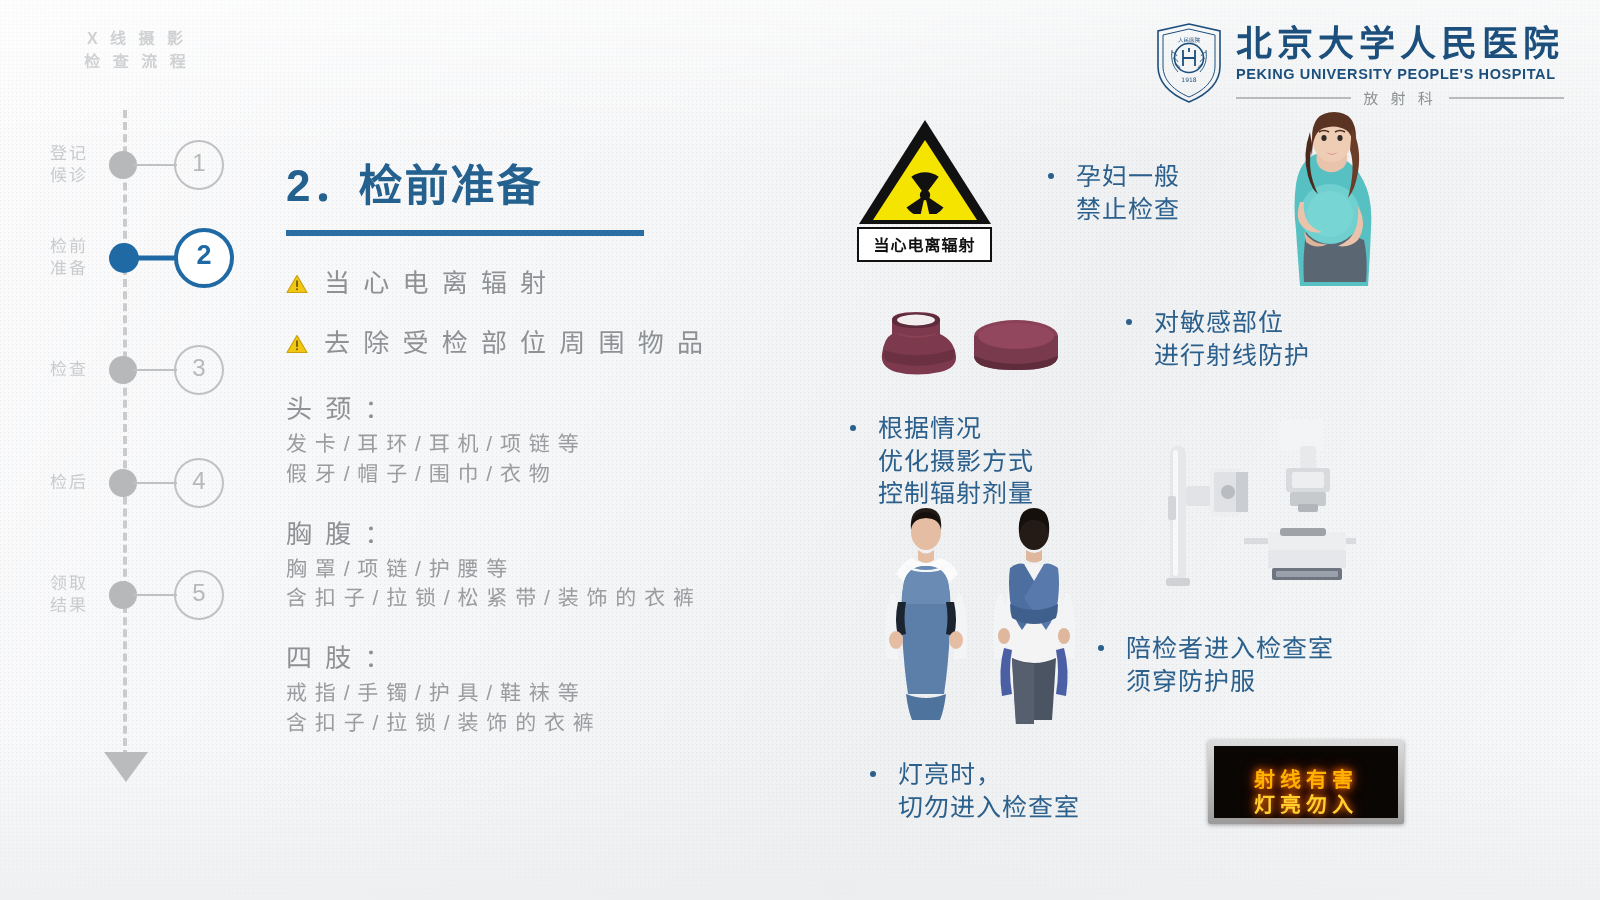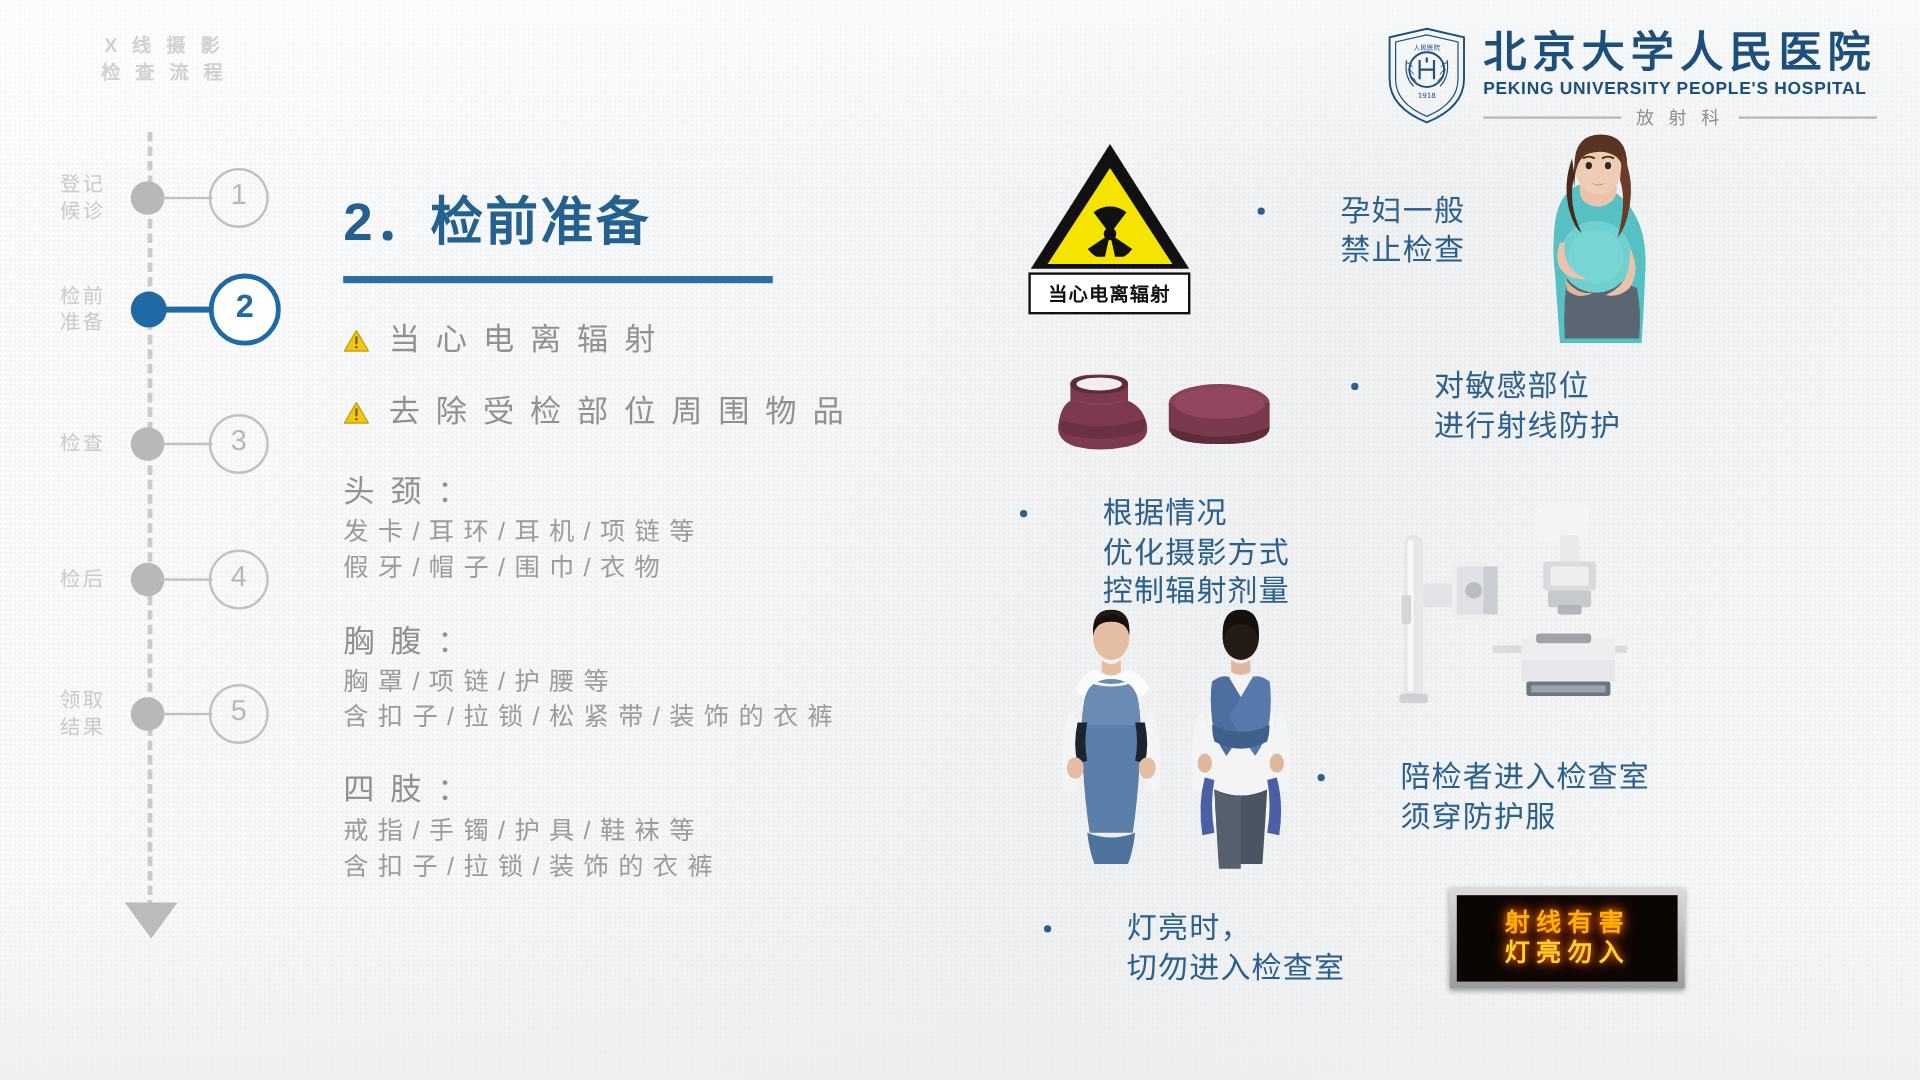--- a/index.html
+++ b/index.html
@@ -94,21 +94,21 @@
   .logo-en{
     color:#1d4f7c;font-size:14.5px;font-weight:bold;letter-spacing:.6px;
     margin-top:5px;line-height:1;
   }
   .logo-dept{display:flex;align-items:center;margin-top:9px;}
   .logo-dept .hr{height:2px;background:#b8babc;flex:1 1 auto;}
   .logo-dept .dn{color:#8d9092;font-size:15px;letter-spacing:4px;padding:0 12px;line-height:1;}
 
   
   #right{position:absolute;left:840px;top:104px;width:600px;height:760px;z-index:5;}
-  .note{position:absolute;display:flex;align-items:flex-start;gap:41px;}
+  .note{position:absolute;display:flex;align-items:flex-start;}
   .note .bullet{
     width:6px;height:6px;border-radius:50%;background:#2b5f8c;
     margin:13px 22px 0 0;flex:0 0 auto;
   }
   .note .ntxt{
     color:#2b5f8c;font-size:25px;line-height:1.3;letter-spacing:1px;white-space:pre-line;
   }
 
   
   .rad-sign{position:absolute;left:17px;top:16px;width:135px;}
@@ -142,21 +142,21 @@
   .xray{position:absolute;left:300px;top:306px;width:220px;height:180px;}
 
   
   .led{
     position:absolute;left:368px;top:636px;width:196px;height:84px;
     background:linear-gradient(#dcdcdc,#9b9b9b);padding:6px;border-radius:2px;
     box-sizing:border-box;box-shadow:0 1px 4px rgba(0,0,0,.35);
   }
   .led .screen{
     width:100%;height:100%;background:#0a0604;display:flex;flex-direction:column;
-    align-items:center;justify-content:center;box-sizing:border-box;
+    align-items:center;justify-content:flex-end;box-sizing:border-box;
   }
   .led .lrow{
     color:#ffb300;font-size:21px;font-weight:bold;letter-spacing:5px;line-height:1.18;
     text-shadow:0 0 7px #ff7b00,0 0 14px #d23a00;
     font-family:"DejaVu Sans",sans-serif;
   }
   .led .lrow.r2{color:#ffcf2e;}
 </style>
 </head>
 <body>

